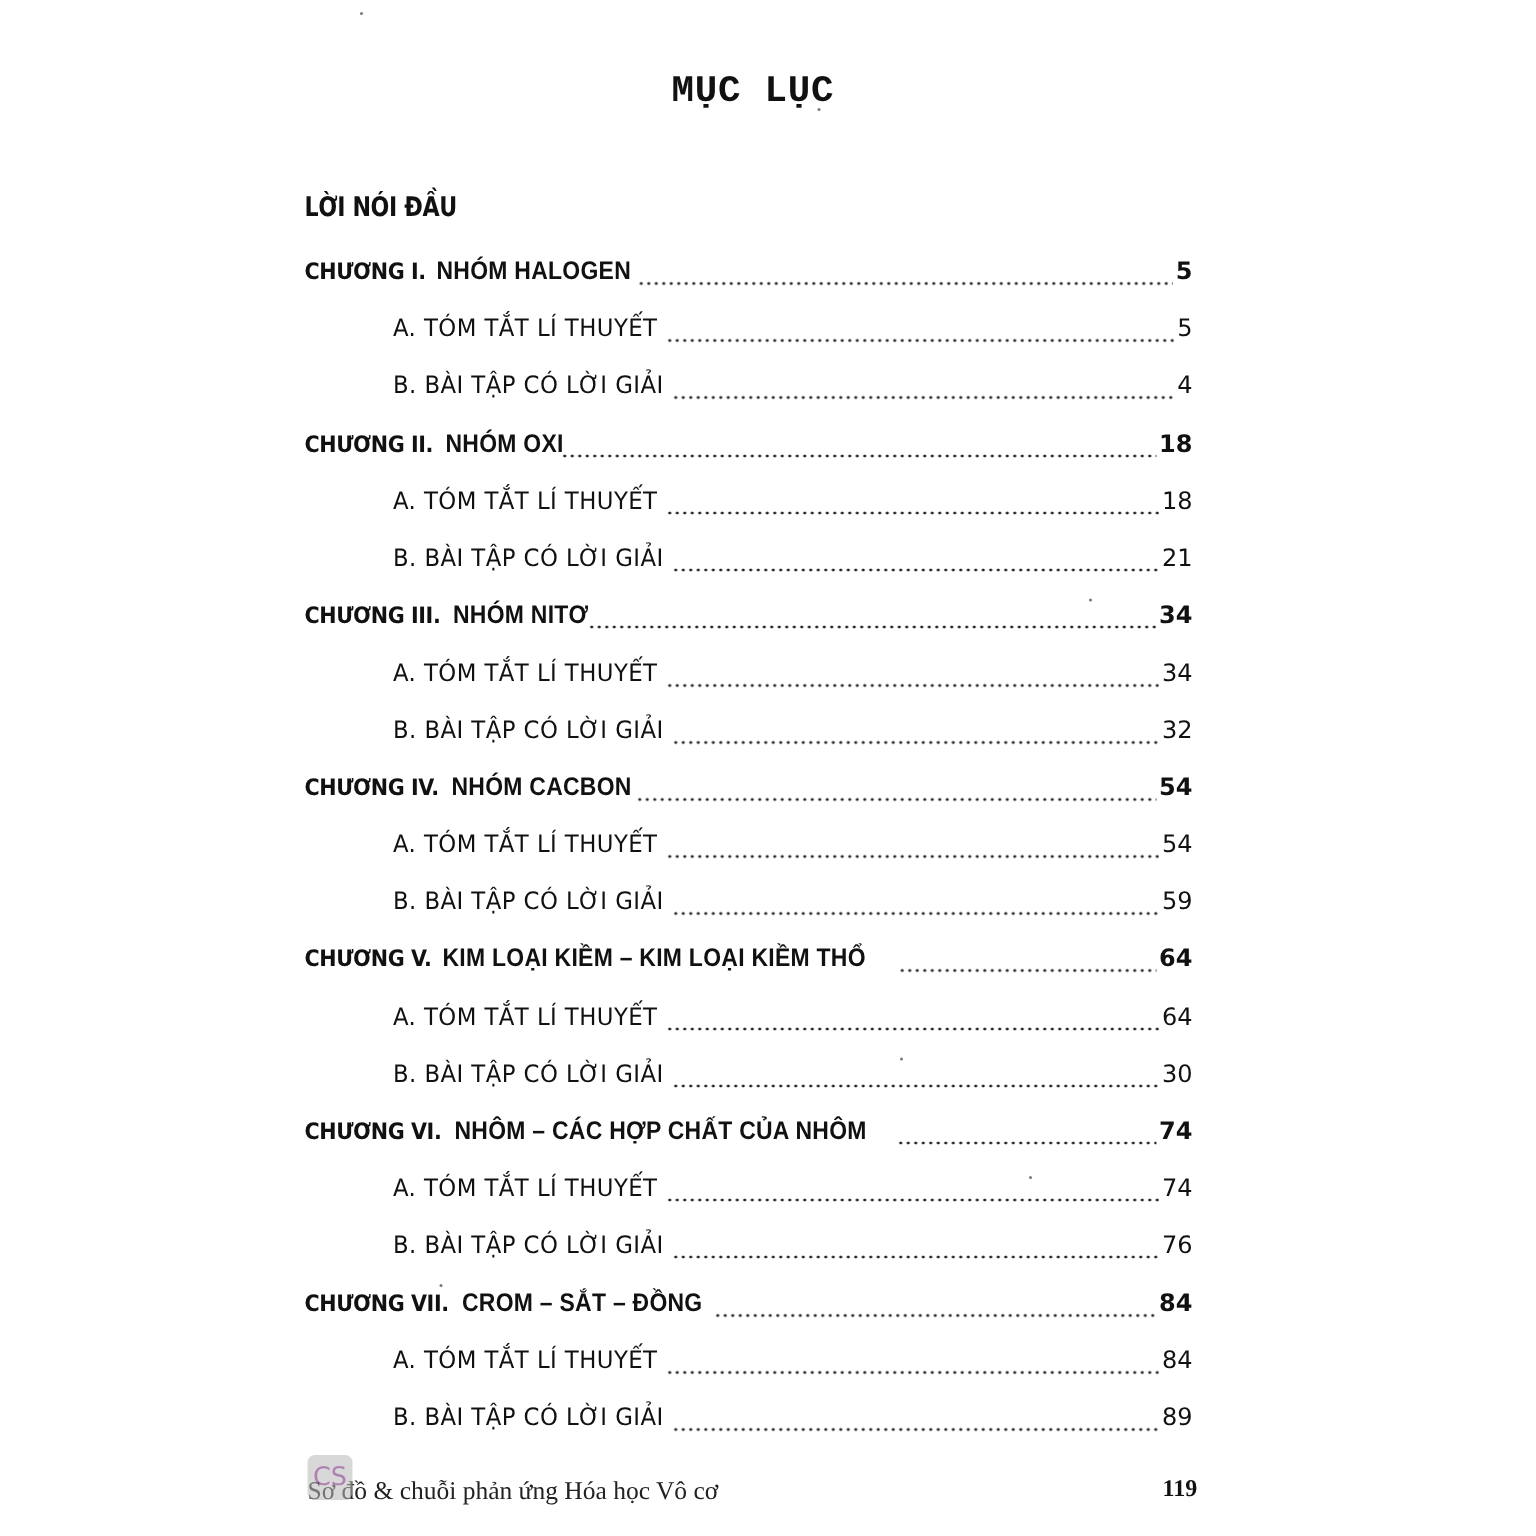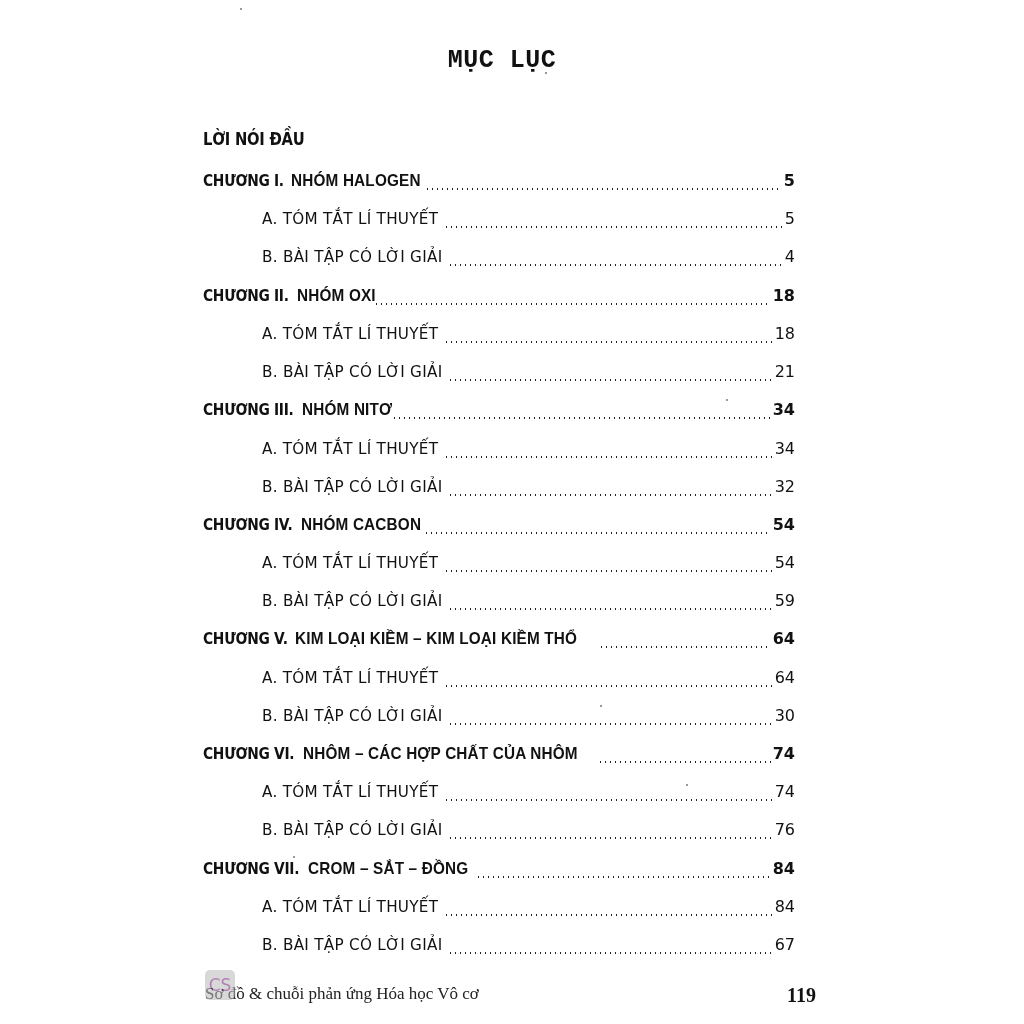--- a/index.html
+++ b/index.html
@@ -113,23 +113,22 @@
       font-family: Liberation Serif, serif;
       font-size: 17px;
       color: #222;
     }
     .footer-page {
       position: absolute;
       left: 775px;
       top: 984px;
       font-family: "Liberation Serif", serif;
       font-weight: bold;
-      font-size: 20px;
+      font-size: 16px;
       color: #111;
-      margin-left: 12px;
     }
     .watermark {
       position: absolute;
       left: 205px;
       top: 970px;
       display: flex;
       align-items: center;
       opacity: 0.55;
     }
     .wm-logo {
@@ -276,21 +275,21 @@
     <span class="page-num">84</span>
   </div>
   <div class="row sub" style="top:897px">
     <span class="sub-title">A. TÓM TẮT LÍ THUYẾT</span>
     <span class="leader"></span>
     <span class="page-num">84</span>
   </div>
   <div class="row sub" style="top:935px">
     <span class="sub-title">B. BÀI TẬP CÓ LỜI GIẢI</span>
     <span class="leader"></span>
-    <span class="page-num">67</span>
+    <span class="page-num">89</span>
   </div>
 </div>
 
 <div class="footer-left">Sơ đồ &amp; chuỗi phản ứng Hóa học Vô cơ</div>
 <div class="footer-page">119</div>
 
 <div class="watermark">
   <span class="wm-logo">CS</span>
 </div>
 

